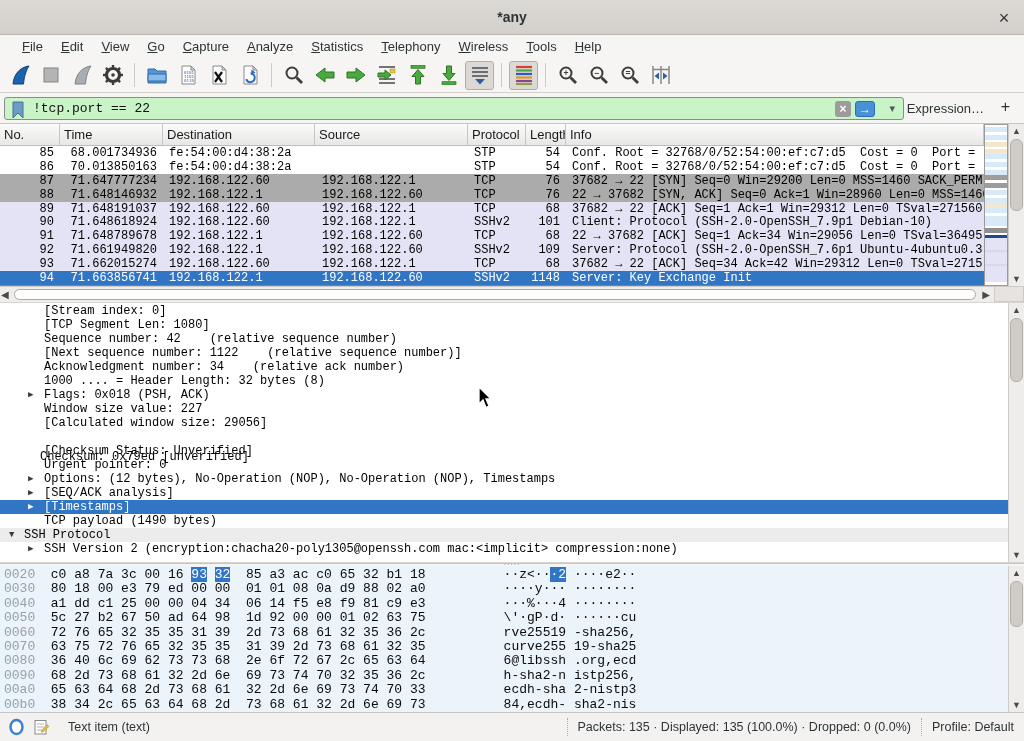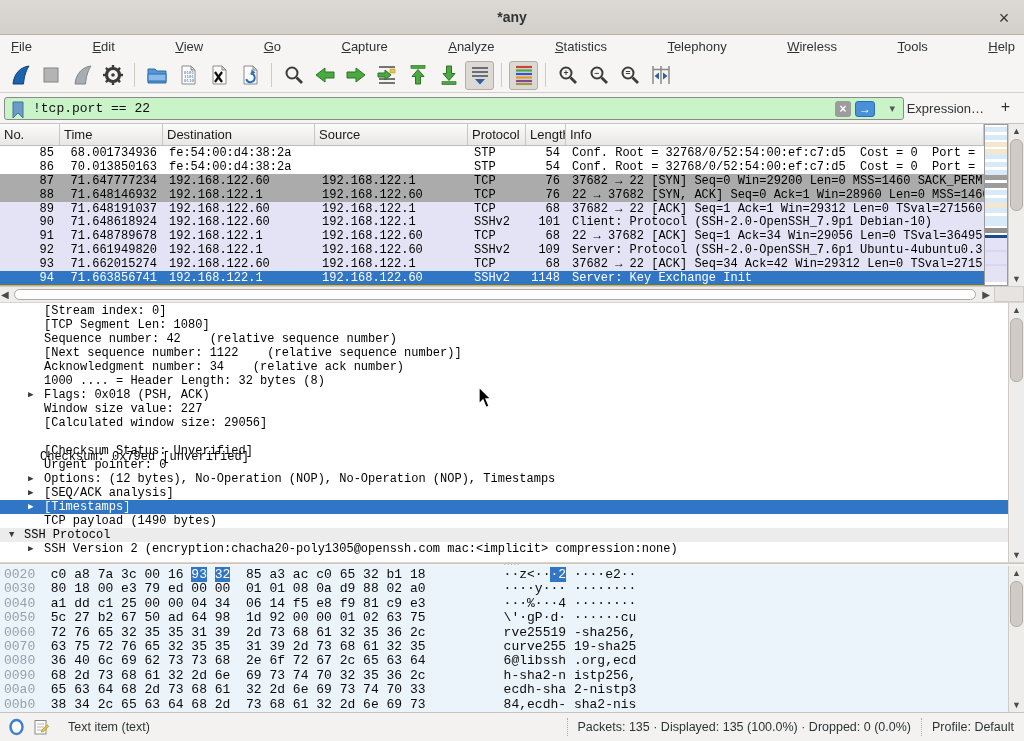--- a/index.html
+++ b/index.html
@@ -17,21 +17,21 @@
   }
   .title-text { font-size:14px; font-weight:bold; color:#2e3436; }
   .close-btn {
     position:absolute; right:8px; top:6px; width:24px; height:24px;
     display:flex; align-items:center; justify-content:center;
     font-size:18px; color:#333; cursor:default;
   }
   
   .menubar {
     position:absolute; left:0; top:35px; width:1024px; height:23px;
-    background:#f6f5f4; display:flex; align-items:center; padding-left:2px;justify-content:space-between;
+    background:#f6f5f4; display:flex; align-items:center; padding-left:13px;
   }
   .menu-item { font-size:13px; color:#2e3436; padding:3px 9px; }
   .menu-item u { text-decoration:underline; }
   
   .toolbar {
     position:absolute; left:0; top:58px; width:1024px; height:35px;
     background:#f6f5f4; border-bottom:1px solid #d5d0cb;
     display:flex; align-items:center; padding-left:4px;
   }
   .tb-btn {
@@ -65,21 +65,21 @@
   .apply-btn {
     position:absolute; right:28px; top:3px; width:20px; height:16px;
     background:#4a90d9; border:1px solid #2a70b9; border-radius:3px; color:#fff;
     font-size:12px; display:flex; align-items:center; justify-content:center;
   }
   .filter-caret { position:absolute; right:8px; top:4px; font-size:11px; color:#555; }
   .expr-label { position:absolute; right:40px; top:8px; font-size:13px; color:#2e3436; }
   .add-btn { position:absolute; right:8px; top:5px; font-size:16px; color:#2e3436; padding:0 6px; }
   
   .mono { font-family:Liberation Mono, monospace; }
-  .pkt-list { position:absolute; left:0; top:124px; width:1024px; height:178px; background:#eab308; }
+  .pkt-list { position:absolute; left:0; top:124px; width:1024px; height:178px; background:#ec4899; }
   .pl-header {
     position:absolute; left:0; top:0; width:1008px; height:22px;
     background:linear-gradient(#fbfbfb,#e8e7e6); border-bottom:1px solid #bdbdbd;
     display:flex; font-size:13px; color:#1a1a1a;
   }
   .plh-cell {
     padding:3px 0 0 4px; border-right:1px solid #c6c6c6; overflow:hidden; white-space:nowrap;
     flex:0 0 auto;
   }
   .pl-rows { position:absolute; left:0; top:22px; width:984px; height:140px; overflow:hidden; }

